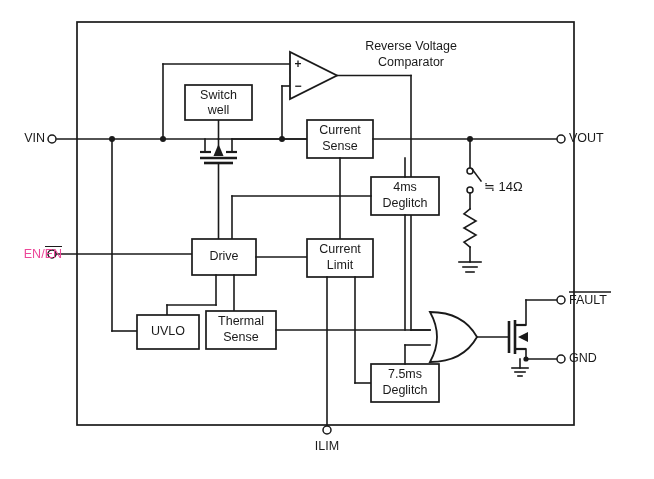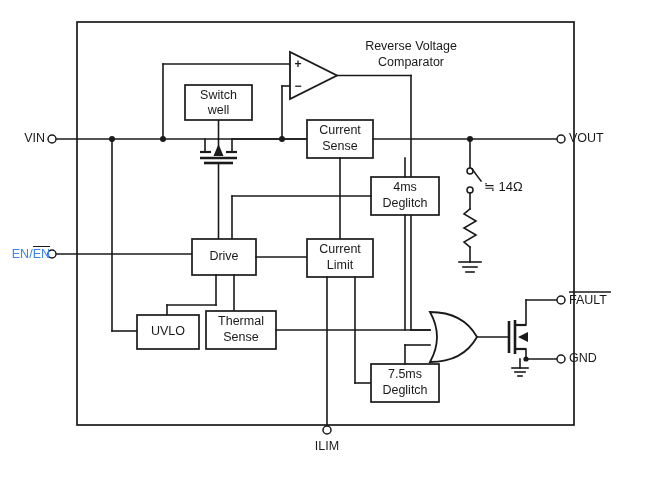--- a/index.html
+++ b/index.html
@@ -275,18 +275,18 @@
     <line class="ovl" x1="569" y1="292" x2="611" y2="292"></line>
 
     <circle class="pin-ring" cx="561" cy="359" r="4"></circle>
     <text class="pin-label-r" x="569" y="359">GND</text>
 
     <circle class="pin-ring" cx="327" cy="430" r="4"></circle>
     <text class="blk-label" x="327" y="447">ILIM</text>
 
   </svg>
 
-  <div style="position:absolute; left:4px; top:246px; width:46px; text-align:right;
-              font-size:12.5px; line-height:16px; color:#3b82f6;">
+  <div style="position:absolute; left:16px; top:246px; width:46px; text-align:right;
+              font-size:12.5px; line-height:16px; color:#ec4899;">
     <span>EN/</span><span style="border-top:1.3px solid #1a1a1a; padding-top:0px;">EN</span>
   </div>
 
 </div>
 
 </body></html>

